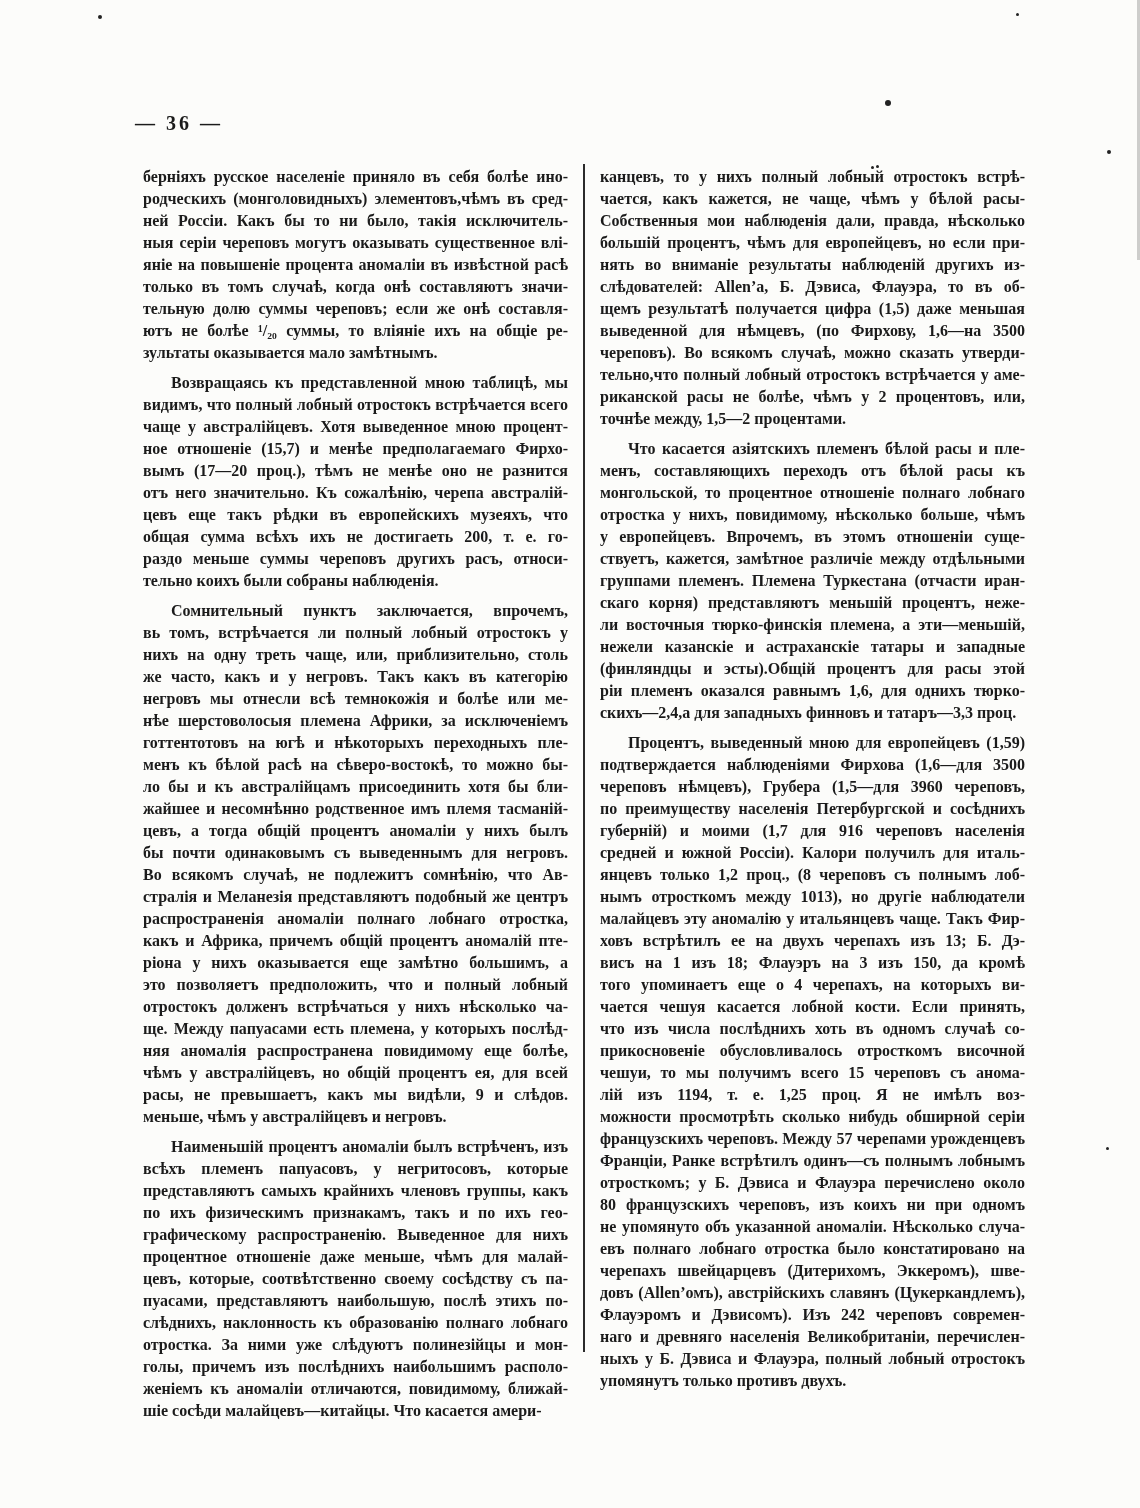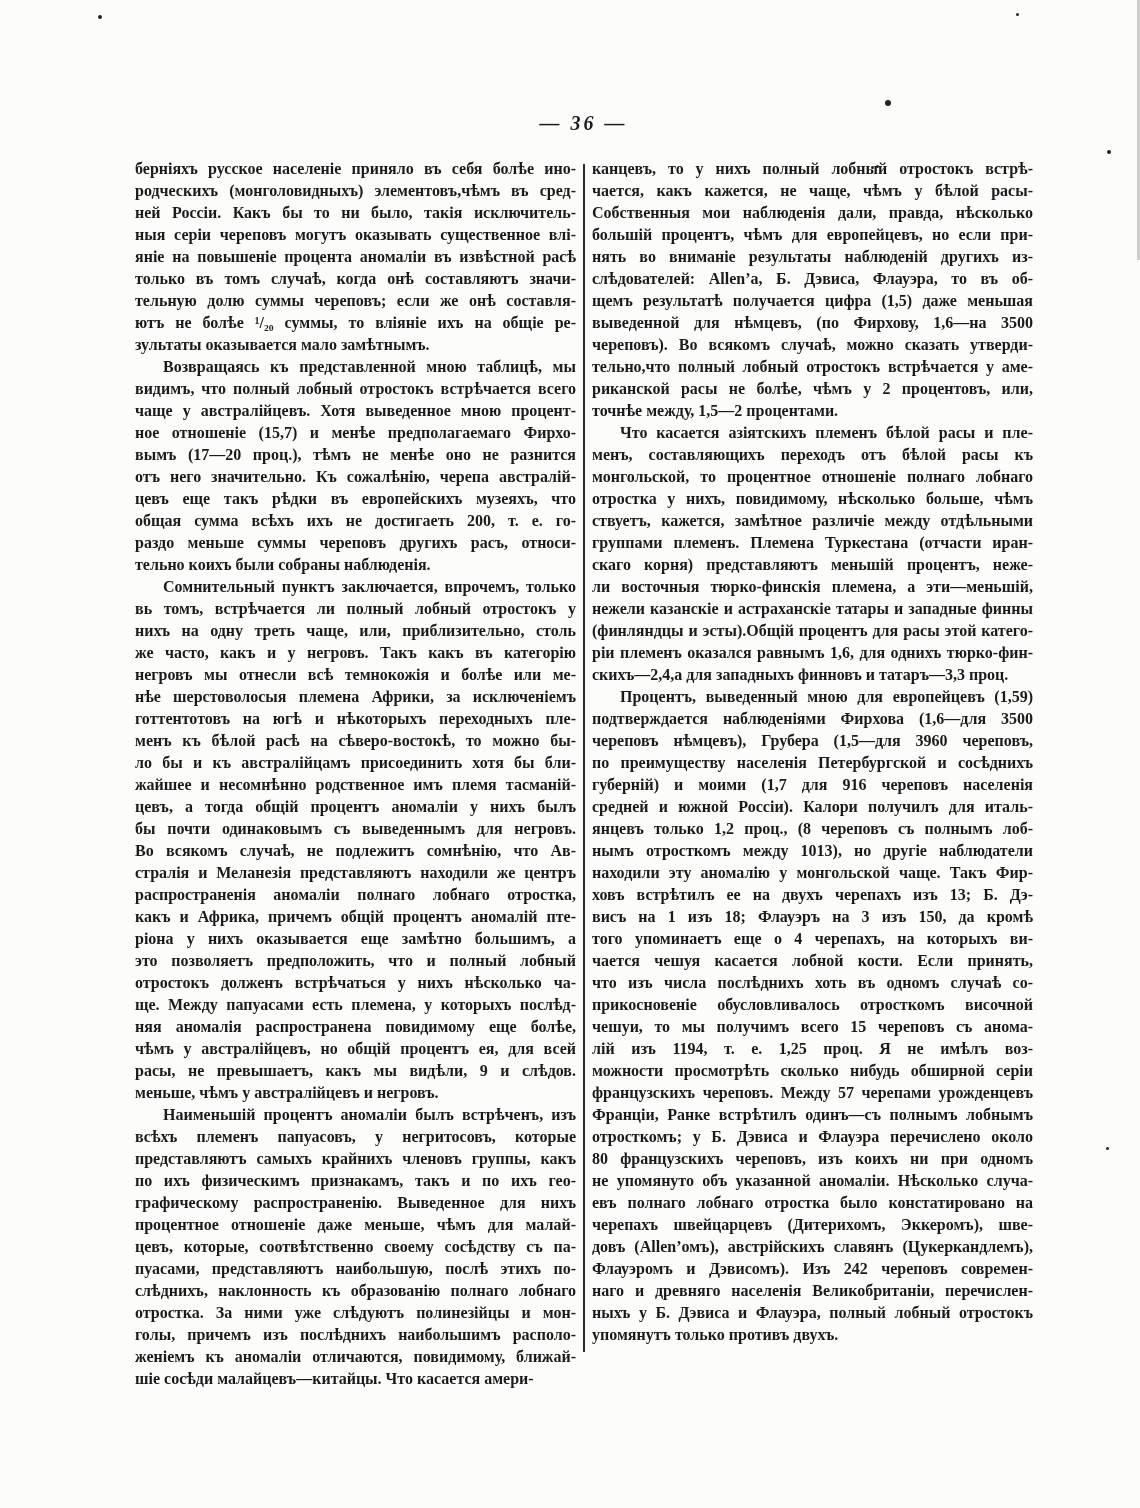--- a/index.html
+++ b/index.html
@@ -4,28 +4,28 @@
 <style>
   html,body{margin:0;padding:0;}
   body{
     width:1140px;height:1508px;position:relative;
     background:#fcfcfa;overflow:hidden;
     font-family:"Liberation Serif","DejaVu Serif",serif;
     color:#1b1b1b;
   }
   .page-number{
     position:absolute;top:112px;left:135px;width:897px;
-    text-align:center;font-size:20px;font-weight:bold;letter-spacing:3px;font-style:italic;
+    text-align:left;font-size:20px;font-weight:bold;letter-spacing:3px;
   }
   .columns{position:absolute;top:158px;left:135px;width:897px;}
   .col{position:absolute;top:0;width:441px;}
   .col-left{left:0;}
   .col-right{left:457px;}
   .divider{position:absolute;left:448px;top:6px;width:2px;height:1188px;background:#2b2b2b;}
-  .paragraph{margin:0;}
+  .paragraph{margin:8px;}
   .line{
     font-size:16px;font-weight:bold;line-height:22px;height:22px;
     text-align:justify;text-align-last:justify;overflow:hidden;white-space:nowrap;
   }
   .line{white-space:normal;}
   .line.first{text-indent:28px;}
   .line.last{text-align-last:left;}
   .speck{position:absolute;background:#222;border-radius:50%;}
   .edge-shade{position:absolute;right:0;top:0;width:3px;height:260px;background:#b9b9b6;opacity:.7;}
 </style>
@@ -66,21 +66,21 @@
         <div class="line">же часто, какъ и у негровъ. Такъ какъ въ категорію</div>
         <div class="line">негровъ мы отнесли всѣ темнокожія и болѣе или ме-</div>
         <div class="line">нѣе шерстоволосыя племена Африки, за исключеніемъ</div>
         <div class="line">готтентотовъ на югѣ и нѣкоторыхъ переходныхъ пле-</div>
         <div class="line">менъ къ бѣлой расѣ на сѣверо-востокѣ, то можно бы-</div>
         <div class="line">ло бы и къ австралійцамъ присоединить хотя бы бли-</div>
         <div class="line">жайшее и несомнѣнно родственное имъ племя тасманій-</div>
         <div class="line">цевъ, а тогда общій процентъ аномаліи у нихъ былъ</div>
         <div class="line">бы почти одинаковымъ съ выведеннымъ для негровъ.</div>
         <div class="line">Во всякомъ случаѣ, не подлежитъ сомнѣнію, что Ав-</div>
-        <div class="line">стралія и Меланезія представляютъ находили же центръ</div>
+        <div class="line">стралія и Меланезія представляютъ подобный же центръ</div>
         <div class="line">распространенія аномаліи полнаго лобнаго отростка,</div>
         <div class="line">какъ и Африка, причемъ общій процентъ аномалій пте-</div>
         <div class="line">ріона у нихъ оказывается еще замѣтно большимъ, а</div>
         <div class="line">это позволяетъ предположить, что и полный лобный</div>
         <div class="line">отростокъ долженъ встрѣчаться у нихъ нѣсколько ча-</div>
         <div class="line">ще. Между папуасами есть племена, у которыхъ послѣд-</div>
         <div class="line">няя аномалія распространена повидимому еще болѣе,</div>
         <div class="line">чѣмъ у австралійцевъ, но общій процентъ ея, для всей</div>
         <div class="line">расы, не превышаетъ, какъ мы видѣли, 9 и слѣдов.</div>
         <div class="line last">меньше, чѣмъ у австралійцевъ и негровъ.</div>
@@ -115,39 +115,40 @@
         <div class="line">череповъ). Во всякомъ случаѣ, можно сказать утверди-</div>
         <div class="line">тельно,что полный лобный отростокъ встрѣчается у аме-</div>
         <div class="line">риканской расы не болѣе, чѣмъ у 2 процентовъ, или,</div>
         <div class="line last">точнѣе между, 1,5—2 процентами.</div>
       </div>
       <div class="paragraph">
         <div class="line first">Что касается азіятскихъ племенъ бѣлой расы и пле-</div>
         <div class="line">менъ, составляющихъ переходъ отъ бѣлой расы къ</div>
         <div class="line">монгольской, то процентное отношеніе полнаго лобнаго</div>
         <div class="line">отростка у нихъ, повидимому, нѣсколько больше, чѣмъ</div>
+        <div class="line">у европейцевъ. Впрочемъ, въ этомъ отношеніи суще-</div>
         <div class="line">ствуетъ, кажется, замѣтное различіе между отдѣльными</div>
         <div class="line">группами племенъ. Племена Туркестана (отчасти иран-</div>
         <div class="line">скаго корня) представляютъ меньшій процентъ, неже-</div>
         <div class="line">ли восточныя тюрко-финскія племена, а эти—меньшій,</div>
         <div class="line">нежели казанскіе и астраханскіе татары и западные финны</div>
         <div class="line">(финляндцы и эсты).Общій процентъ для расы этой катего-</div>
         <div class="line">ріи племенъ оказался равнымъ 1,6, для однихъ тюрко-фин-</div>
         <div class="line last">скихъ—2,4,а для западныхъ финновъ и татаръ—3,3 проц.</div>
       </div>
       <div class="paragraph">
         <div class="line first">Процентъ, выведенный мною для европейцевъ (1,59)</div>
         <div class="line">подтверждается наблюденіями Фирхова (1,6—для 3500</div>
         <div class="line">череповъ нѣмцевъ), Грубера (1,5—для 3960 череповъ,</div>
         <div class="line">по преимуществу населенія Петербургской и сосѣднихъ</div>
         <div class="line">губерній) и моими (1,7 для 916 череповъ населенія</div>
         <div class="line">средней и южной Россіи). Калори получилъ для италь-</div>
         <div class="line">янцевъ только 1,2 проц., (8 череповъ съ полнымъ лоб-</div>
         <div class="line">нымъ отросткомъ между 1013), но другіе наблюдатели</div>
-        <div class="line">находили эту аномалію у монгольской чаще. Такъ Фир-</div>
+        <div class="line">малайцевъ эту аномалію у итальянцевъ чаще. Такъ Фир-</div>
         <div class="line">ховъ встрѣтилъ ее на двухъ черепахъ изъ 13; Б. Дэ-</div>
         <div class="line">висъ на 1 изъ 18; Флауэръ на 3 изъ 150, да кромѣ</div>
         <div class="line">того упоминаетъ еще о 4 черепахъ, на которыхъ ви-</div>
         <div class="line">чается чешуя касается лобной кости. Если принять,</div>
         <div class="line">что изъ числа послѣднихъ хоть въ одномъ случаѣ со-</div>
         <div class="line">прикосновеніе обусловливалось отросткомъ височной</div>
         <div class="line">чешуи, то мы получимъ всего 15 череповъ съ анома-</div>
         <div class="line">лій изъ 1194, т. е. 1,25 проц. Я не имѣлъ воз-</div>
         <div class="line">можности просмотрѣть сколько нибудь обширной серіи</div>
         <div class="line">французскихъ череповъ. Между 57 черепами урожденцевъ</div>

